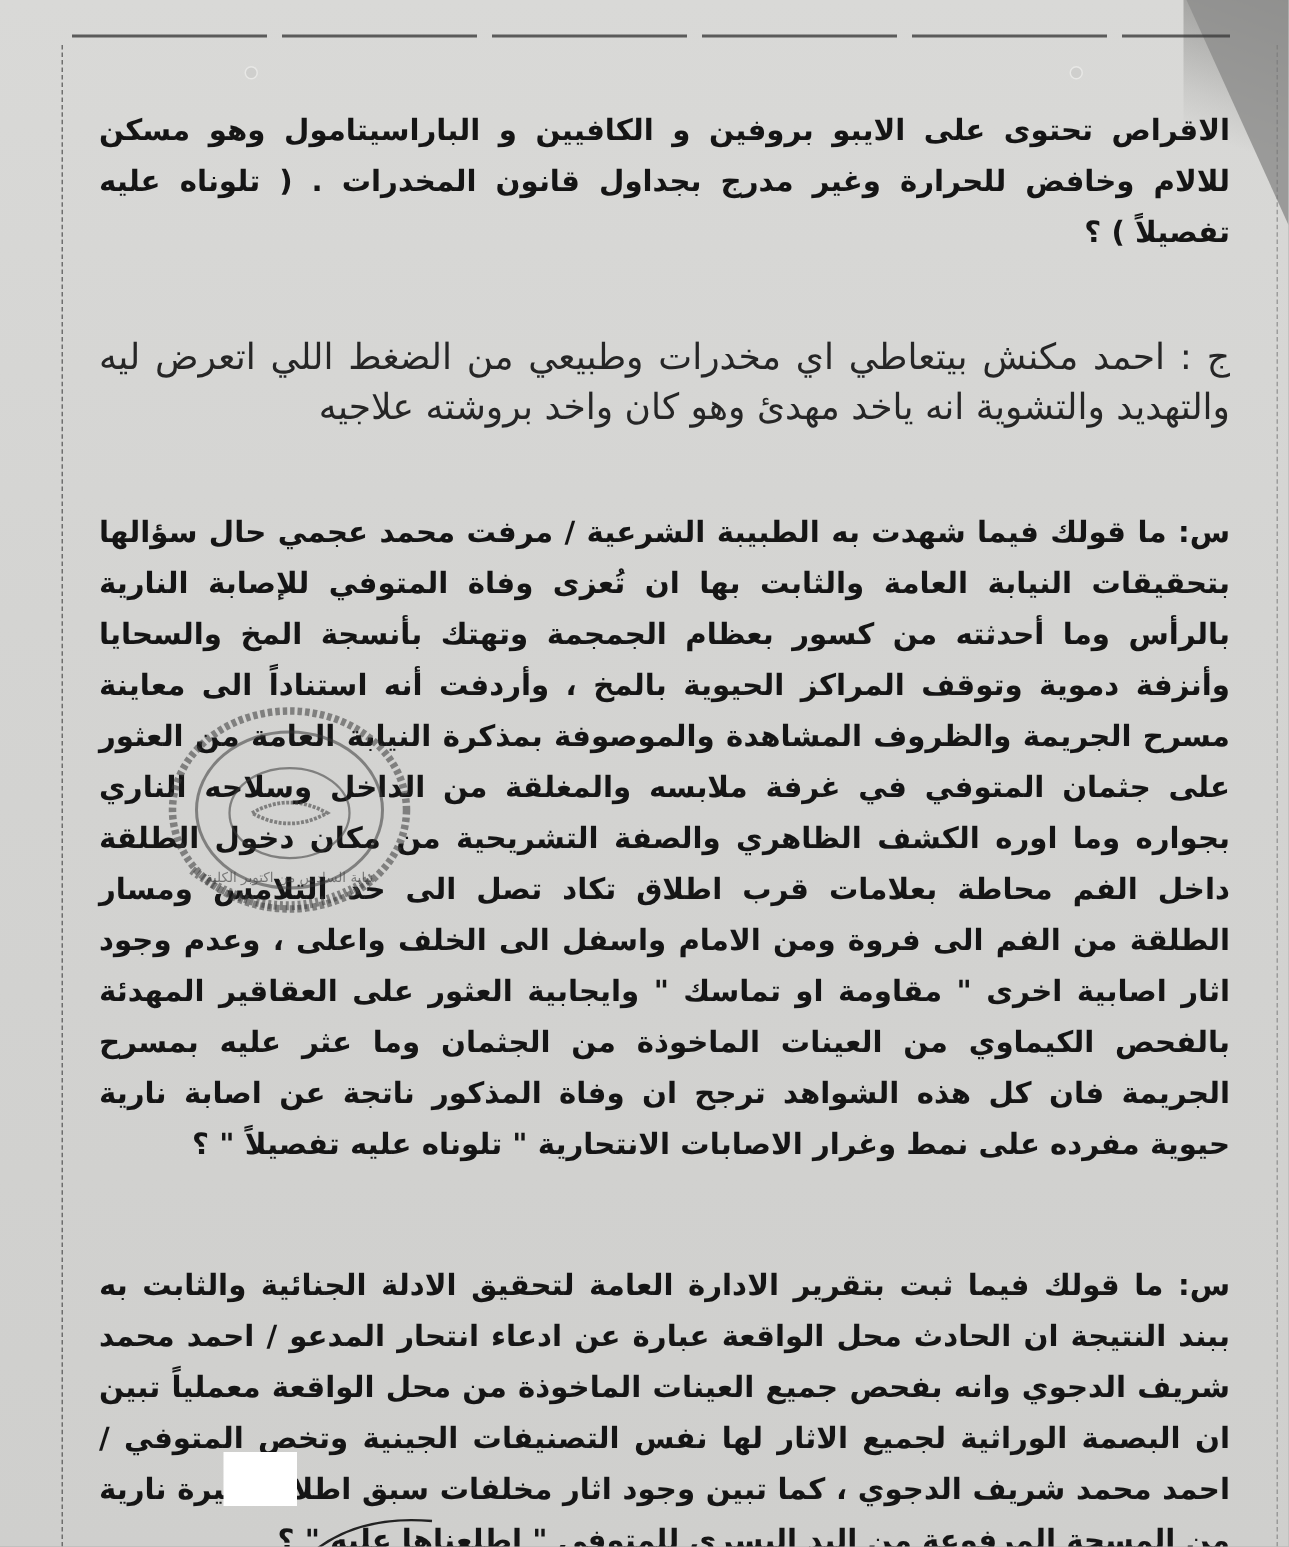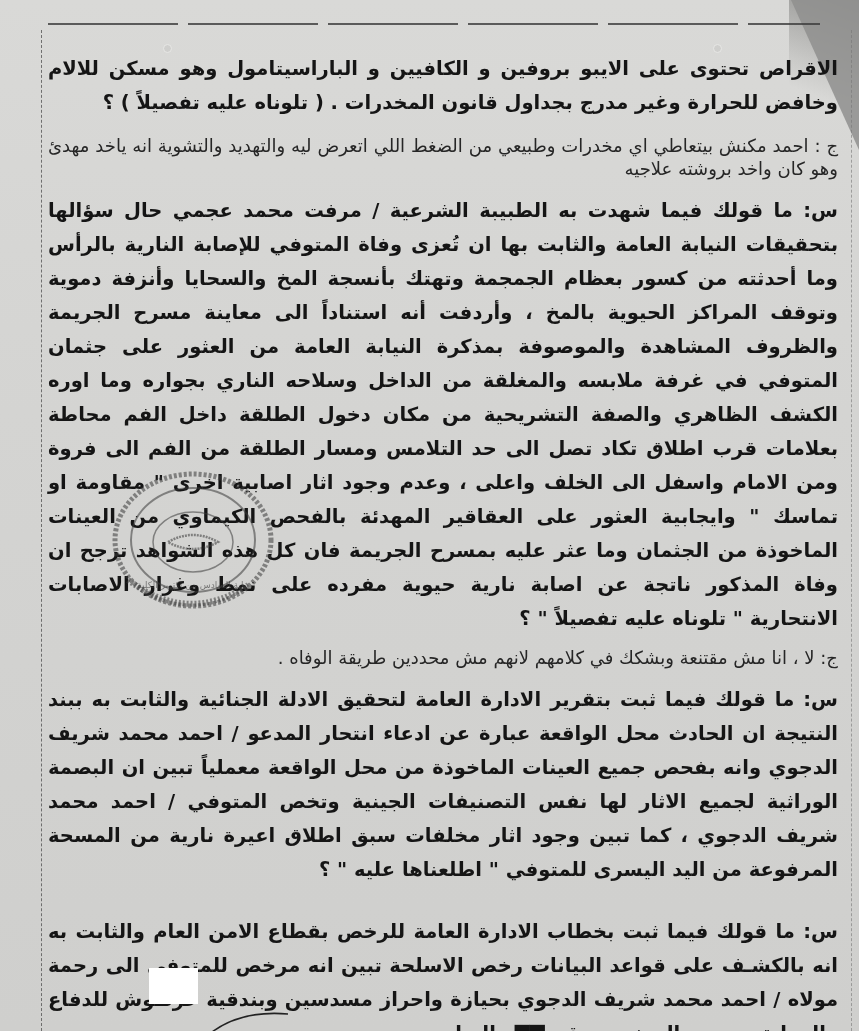--- a/index.html
+++ b/index.html
@@ -70,32 +70,32 @@
     .content {
       position: absolute;
       left: 48px;
       top: 52px;
       width: 790px;
       direction: rtl;
       text-align: justify;
       color: #1c1c1c;
     }
     .block {
-      margin: 0;
+      margin: 18px;
       font-size: 19.5px;
       line-height: 34px;
     }
     .block.q {
       font-weight: bold;
       color: #151515;
     }
     .block.a {
-      font-size: 18px;
+      font-size: 24px;
       color: #262626;
-      line-height: 23px;
+      line-height: 33px;
     }
     .gap-sm { height: 10px; }
     .gap-md { height: 14px; }
     .redaction {
       position: absolute;
       left: 149px;
       top: 968px;
       width: 49px;
       height: 36px;
       background: #ffffff;
@@ -138,21 +138,20 @@
   <div class="dot" style="left:163px; top:44px;"></div>
   <div class="dot" style="left:713px; top:44px;"></div>
 
   <div class="content">
     <p class="block q">الاقراص تحتوى على الايبو بروفين و الكافيين و الباراسيتامول وهو مسكن للالام وخافض للحرارة وغير مدرج بجداول قانون المخدرات . ( تلوناه عليه تفصيلاً ) ؟</p>
     <div class="gap-md"></div>
     <p class="block a">ج :  احمد مكنش بيتعاطي اي مخدرات وطبيعي من الضغط اللي اتعرض ليه والتهديد والتشوية انه ياخد مهدئ وهو كان واخد بروشته علاجيه</p>
     <div class="gap-md"></div>
     <p class="block q">س: ما قولك فيما شهدت به الطبيبة الشرعية  /  مرفت محمد عجمي حال سؤالها بتحقيقات النيابة العامة والثابت بها  ان تُعزى وفاة المتوفي للإصابة النارية بالرأس وما أحدثته من كسور بعظام الجمجمة وتهتك بأنسجة المخ والسحايا وأنزفة دموية وتوقف المراكز الحيوية بالمخ ، وأردفت أنه استناداً الى معاينة مسرح الجريمة والظروف المشاهدة والموصوفة بمذكرة النيابة العامة من العثور على جثمان المتوفي في غرفة ملابسه والمغلقة من الداخل وسلاحه الناري بجواره وما اوره الكشف الظاهري والصفة التشريحية من مكان دخول الطلقة داخل الفم محاطة بعلامات قرب اطلاق تكاد تصل الى حد التلامس ومسار الطلقة من الفم الى فروة ومن الامام واسفل الى الخلف واعلى ، وعدم وجود اثار اصابية اخرى " مقاومة او تماسك " وايجابية العثور على العقاقير المهدئة بالفحص الكيماوي من العينات الماخوذة من الجثمان وما عثر عليه بمسرح الجريمة فان كل هذه الشواهد ترجح ان وفاة المذكور ناتجة عن اصابة نارية حيوية مفرده على نمط وغرار الاصابات الانتحارية " تلوناه عليه تفصيلاً " ؟</p>
     <div class="gap-sm"></div>
-    <p class="block a">ج:  لا ، انا مش مقتنعة وبشكك في كلامهم لانهم مش محددين طريقة الوفاه .</p>
     <div class="gap-md"></div>
     <p class="block q">س: ما قولك فيما ثبت بتقرير الادارة العامة لتحقيق الادلة الجنائية والثابت به ببند النتيجة ان الحادث محل الواقعة عبارة عن ادعاء انتحار المدعو / احمد محمد شريف الدجوي وانه بفحص جميع العينات الماخوذة من محل الواقعة معملياً تبين ان البصمة الوراثية لجميع الاثار لها نفس التصنيفات الجينية وتخص المتوفي / احمد محمد شريف الدجوي ، كما تبين وجود اثار مخلفات سبق اطلاق اعيرة نارية من المسحة المرفوعة من اليد اليسرى للمتوفي  " اطلعناها عليه " ؟</p>
     <div class="gap-md"></div>
     <div class="gap-md"></div>
     <p class="block q">س: ما قولك فيما ثبت بخطاب الادارة العامة للرخص بقطاع الامن العام والثابت به انه بالكشـف على قواعد البيانات رخص الاسلحة تبين انه مرخص للمتوفي الى رحمة مولاه / احمد محمد شريف الدجوي بحيازة واحراز مسدسين وبندقية خرطوش للدفاع والرماية بموجب الترخيص رقم ▇▇ والصادر من</p>
   </div>
 
   <svg class="stamp" viewBox="0 0 180 150">
     <g fill="none" stroke="#3a3a3a" stroke-opacity="0.55">
       <ellipse cx="95" cy="70" rx="78" ry="66" stroke-width="5" stroke-dasharray="3 2"></ellipse>

